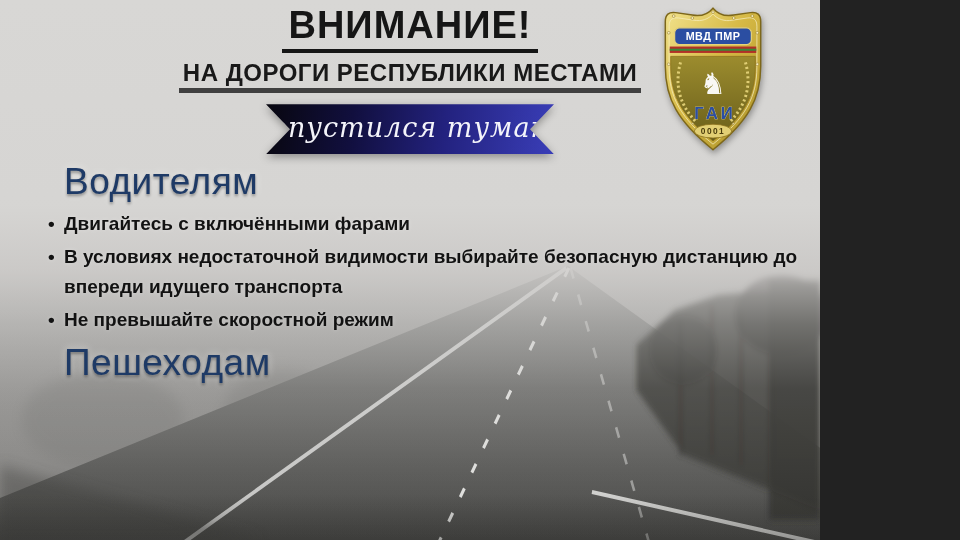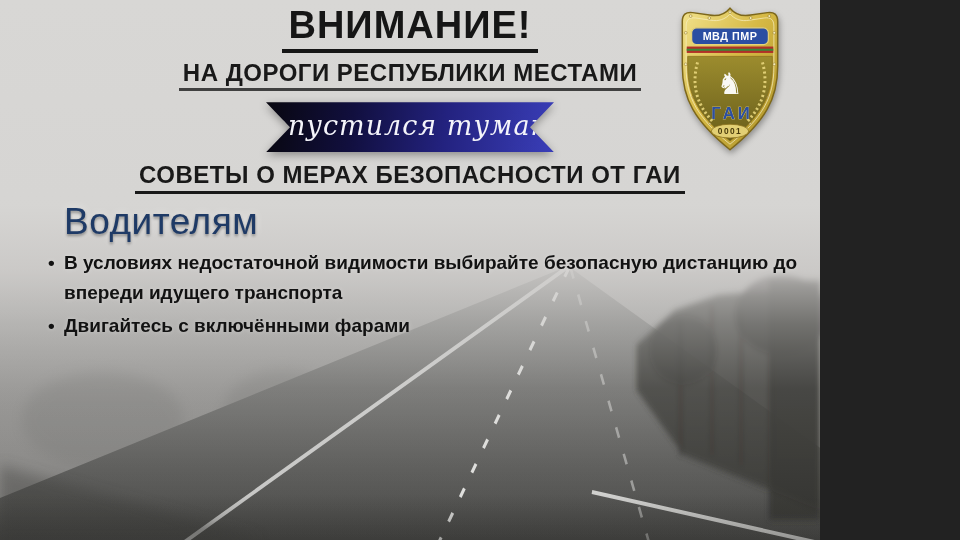--- a/index.html
+++ b/index.html
@@ -12,21 +12,21 @@
 
   .center{ text-align:center; }
   .title{
     display:inline-block; margin-top:6px;
     font-size:38px; font-weight:700; letter-spacing:1px; color:#161616;
     line-height:1.05; border-bottom:4px solid #161616; padding:0 6px 3px 6px;
   }
   .subtitle{
     display:inline-block; margin-top:7px;
     font-size:24px; font-weight:700; letter-spacing:.5px; color:#191919;
-    line-height:1.1; border-bottom:3px solid #404040; padding:0 4px 2px 4px;
+    line-height:1.1; border-bottom:5px solid #404040; padding:0 4px 2px 4px;
   }
   .ribbon{
     width:288px; height:50px; margin:11px auto 0 auto; position:relative;
     filter:drop-shadow(0 3px 4px rgba(0,0,0,.35));
   }
   .ribbon-inner{
     width:100%; height:100%;
     background:linear-gradient(97deg,#08070f 0%,#110f3e 30%,#23227f 62%,#3a3eb8 100%);
     clip-path:polygon(0 0,100% 0,calc(100% - 24px) 50%,100% 100%,0 100%,24px 50%);
     display:flex; align-items:center; justify-content:center;
@@ -50,21 +50,21 @@
   .tips{ list-style:none; margin:0 0 2px 0; padding:0; max-width:810px; }
   .tips li{
     position:relative; padding-left:18px; margin:0 0 3px 0;
     font-size:19px; font-weight:700; color:#121212; line-height:30px;
     white-space:pre-line; text-shadow:0 0 5px rgba(255,255,255,.3);
   }
   .tips li::before{
     content:"•"; position:absolute; left:2px; top:0; color:#121212;
   }
 
-  .badge{ position:absolute; top:2px; right:31px; width:118px; height:154px; z-index:3;
+  .badge{ position:absolute; top:2px; right:48px; width:118px; height:154px; z-index:3;
     filter:drop-shadow(1px 3px 3px rgba(0,0,0,.35));text-align:right; }
   .badge svg{ width:100%; height:100%; display:block; }
 </style>
 </head>
 <body>
 
 <div class="poster">
 
   <svg class="bg" viewBox="0 0 960 540" preserveAspectRatio="none" aria-hidden="true">
     <defs>
@@ -140,34 +140,35 @@
 
   <div class="content">
     <div class="center">
       <div><span class="title">ВНИМАНИЕ!</span></div>
       <div><span class="subtitle">НА ДОРОГИ РЕСПУБЛИКИ МЕСТАМИ</span></div>
       <div class="ribbon">
         <div class="ribbon-inner">
           <span class="ribbon-text">опустился туман</span>
         </div>
       </div>
-      <div><span class="advice">СОВЕТЫ О МЕРАХ БЕЗОПАСНОСТИ ОТ ГАИ</span></div>
     </div>
 
     <div class="sections">
       <section>
         <h2 class="section-heading">Водителям</h2>
         <ul class="tips">
+          <li>Двигайтесь с включёнными фарами</li>
           <li>В условиях недостаточной видимости выбирайте безопасную дистанцию до
 впереди идущего транспорта</li>
-          <li>Двигайтесь с включёнными фарами</li>
+          <li>Не превышайте скоростной режим</li>
         </ul>
       </section>
 
       <section>
+        <h2 class="section-heading">Пешеходам</h2>
         <ul class="tips">
         </ul>
       </section>
     </div>
   </div>
 
   <div class="badge">
     <svg viewBox="0 0 120 154" aria-hidden="true">
       <defs>
         <linearGradient id="goldGrad" x1="0" y1="0" x2="1" y2="1">

